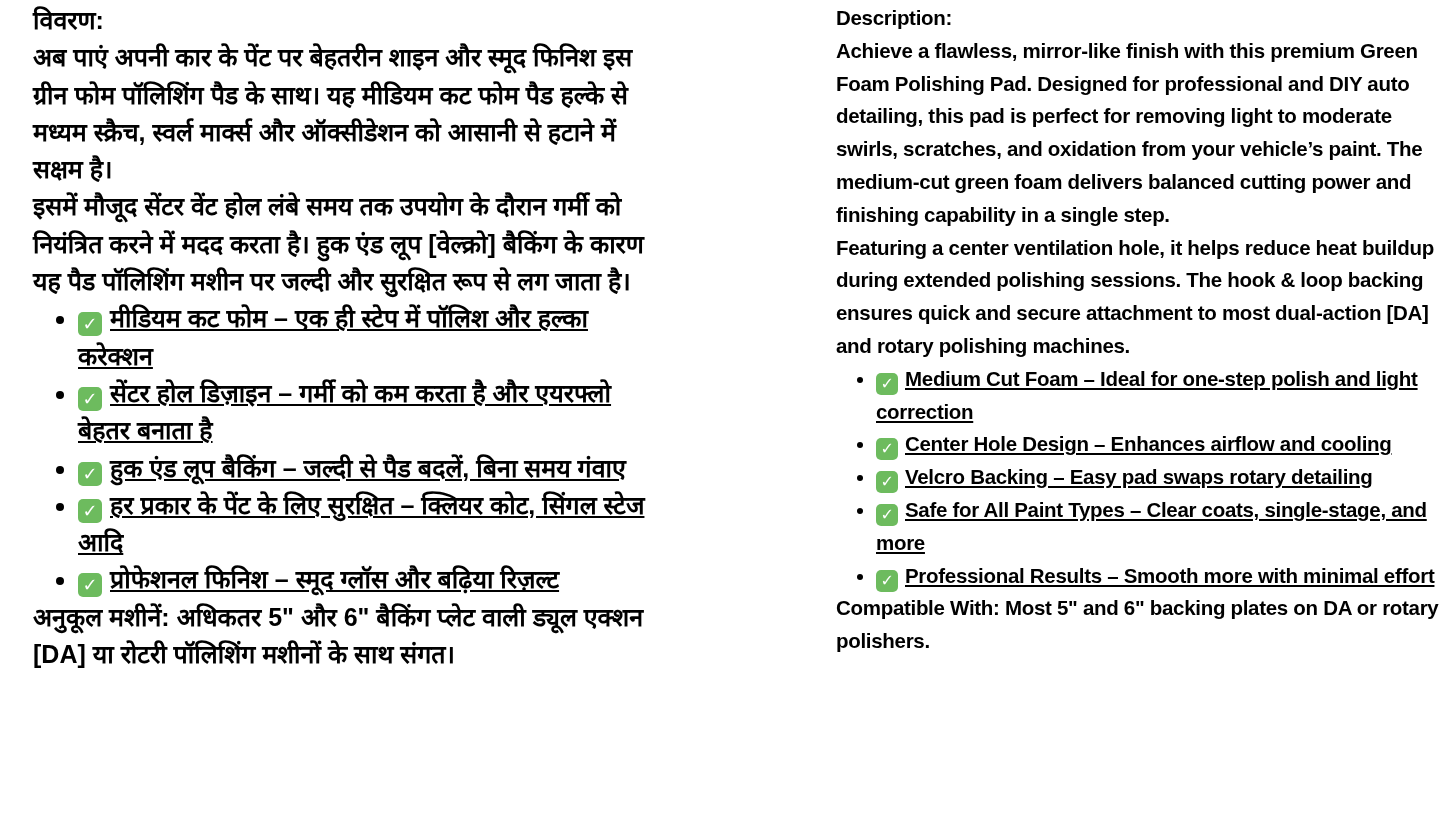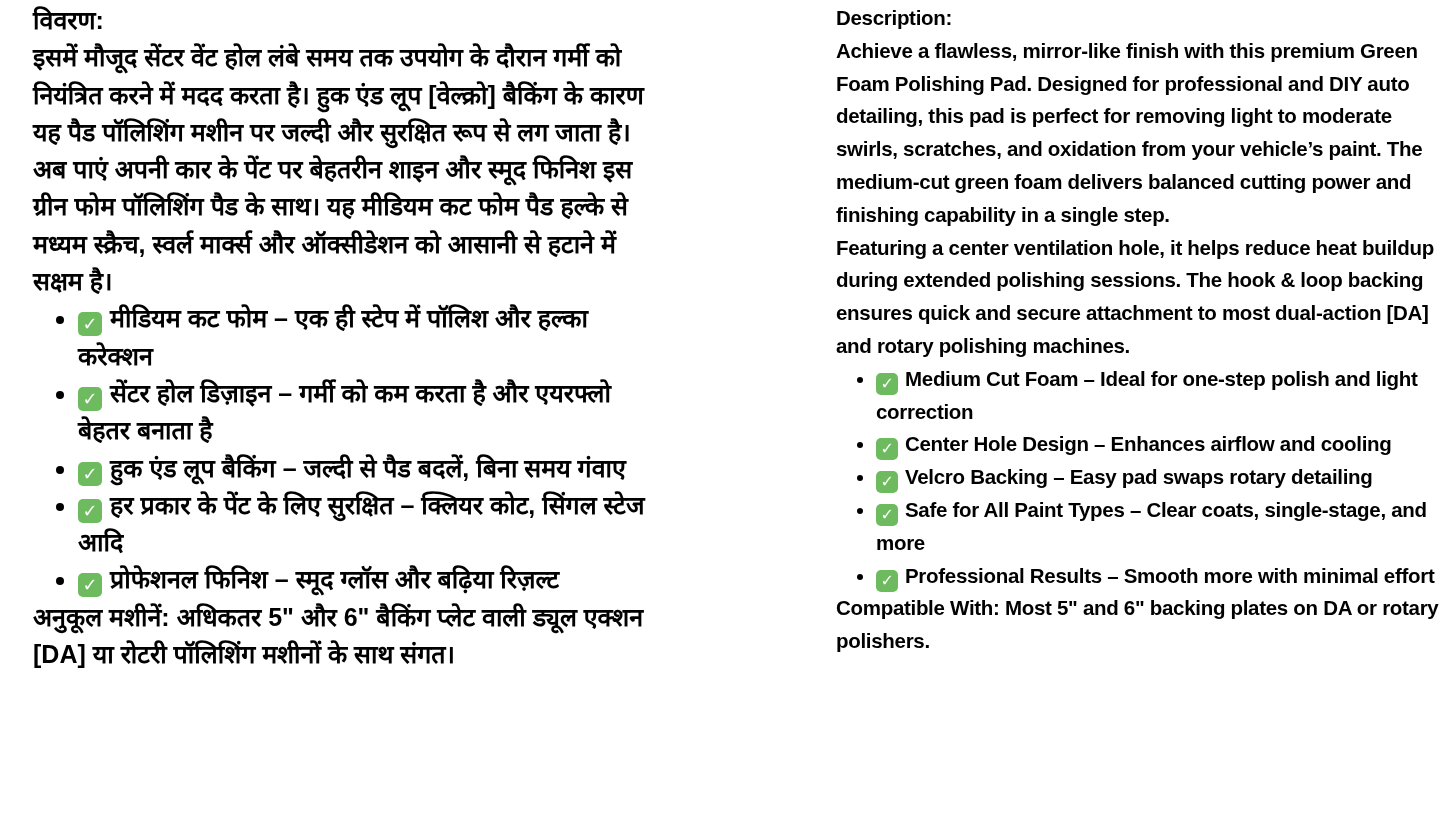--- a/index.html
+++ b/index.html
@@ -33,20 +33,21 @@
     font-size: 20.5px;
     line-height: 32.8px;
     letter-spacing: -0.3px;
   }
   .col p {
     margin: 0;
   }
   .col ul {
     margin: 0;
     list-style: disc outside;
+    text-decoration: underline;
   }
   .col-hindi ul { padding-left: 45px; }
   .col-english ul { padding-left: 40px; }
   .col li { margin: 0; }
   .check {
     display: inline-block;
     box-sizing: border-box;
     background: var(--check-green, #6dbb5e);
     color: #ffffff;
     border-radius: 5px;
@@ -68,22 +69,22 @@
     vertical-align: -3px;
   }
 </style>
 </head>
 <body style="background: rgb(255, 255, 255);">
 
 <div class="page">
 
   <div class="col col-hindi" lang="hi">
     <p>विवरण:</p>
+    <p>अब पाएं अपनी कार के पेंट पर बेहतरीन शाइन और स्मूद फिनिश इस ग्रीन फोम पॉलिशिंग पैड के साथ। यह मीडियम कट फोम पैड हल्के से मध्यम स्क्रैच, स्वर्ल मार्क्स और ऑक्सीडेशन को आसानी से हटाने में सक्षम है।</p>
     <p>इसमें मौजूद सेंटर वेंट होल लंबे समय तक उपयोग के दौरान गर्मी को नियंत्रित करने में मदद करता है। हुक एंड लूप [वेल्क्रो] बैकिंग के कारण यह पैड पॉलिशिंग मशीन पर जल्दी और सुरक्षित रूप से लग जाता है।</p>
-    <p>अब पाएं अपनी कार के पेंट पर बेहतरीन शाइन और स्मूद फिनिश इस ग्रीन फोम पॉलिशिंग पैड के साथ। यह मीडियम कट फोम पैड हल्के से मध्यम स्क्रैच, स्वर्ल मार्क्स और ऑक्सीडेशन को आसानी से हटाने में सक्षम है।</p>
     <ul>
       <li>
         <span class="check">✓</span><span>मीडियम कट फोम – एक ही स्टेप में पॉलिश और हल्का करेक्शन</span>
       </li>
       <li>
         <span class="check">✓</span><span>सेंटर होल डिज़ाइन – गर्मी को कम करता है और एयरफ्लो बेहतर बनाता है</span>
       </li>
       <li>
         <span class="check">✓</span><span>हुक एंड लूप बैकिंग – जल्दी से पैड बदलें, बिना समय गंवाए</span>
       </li>

